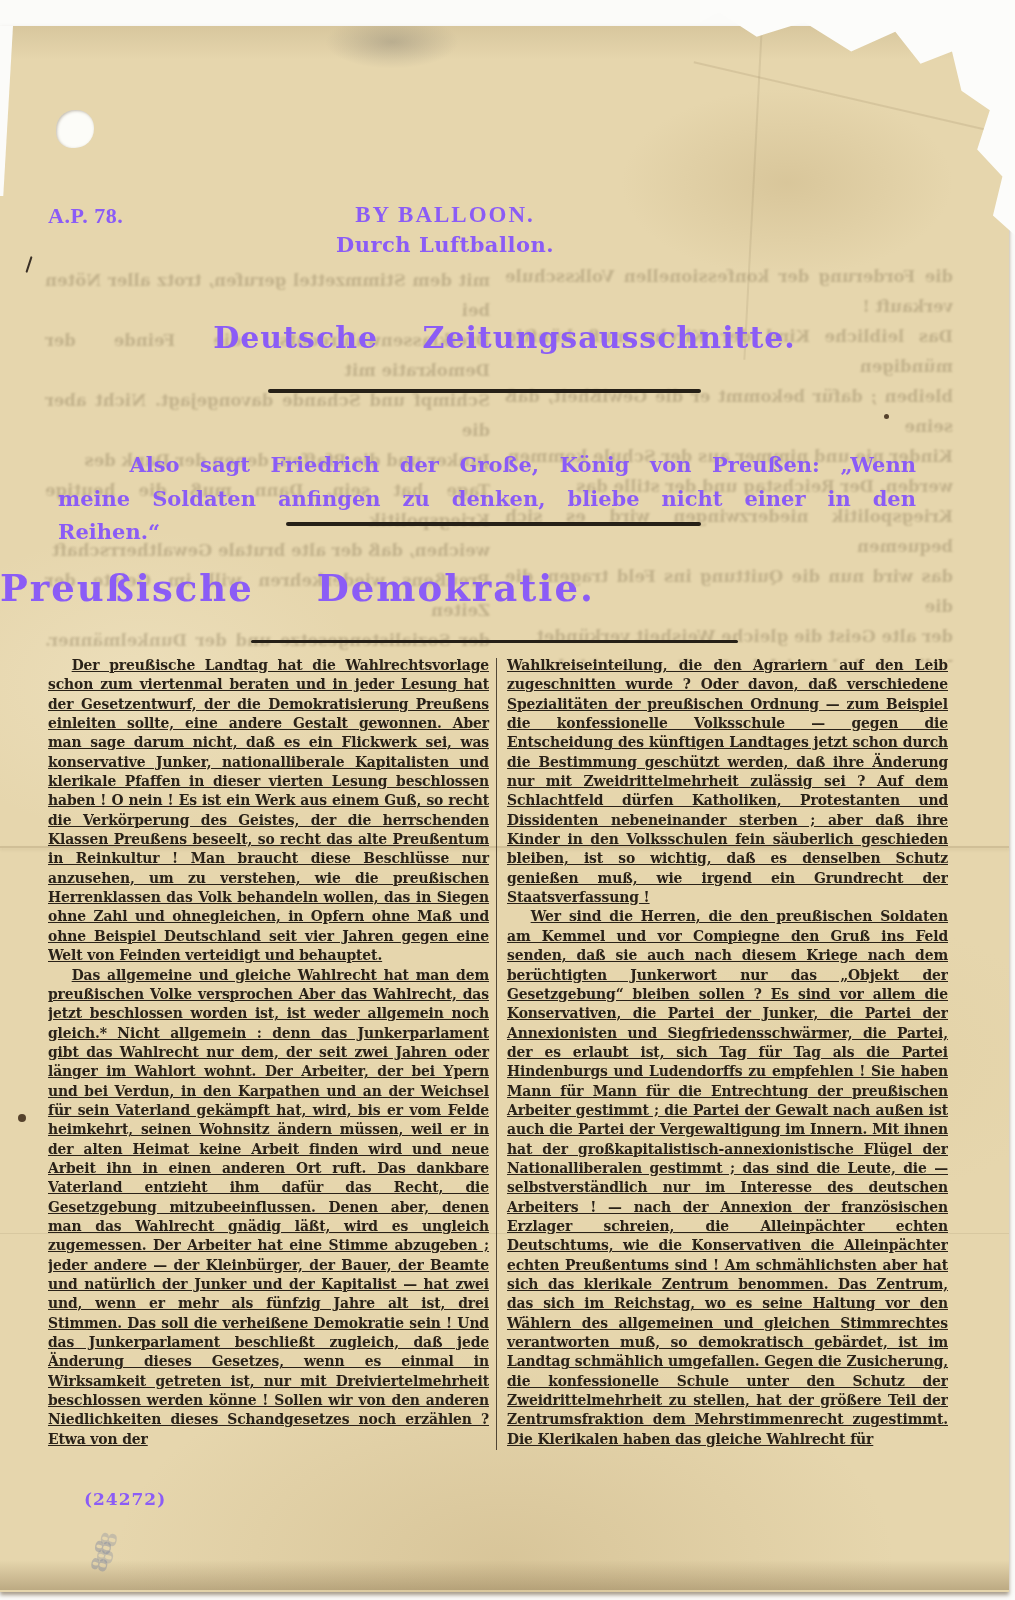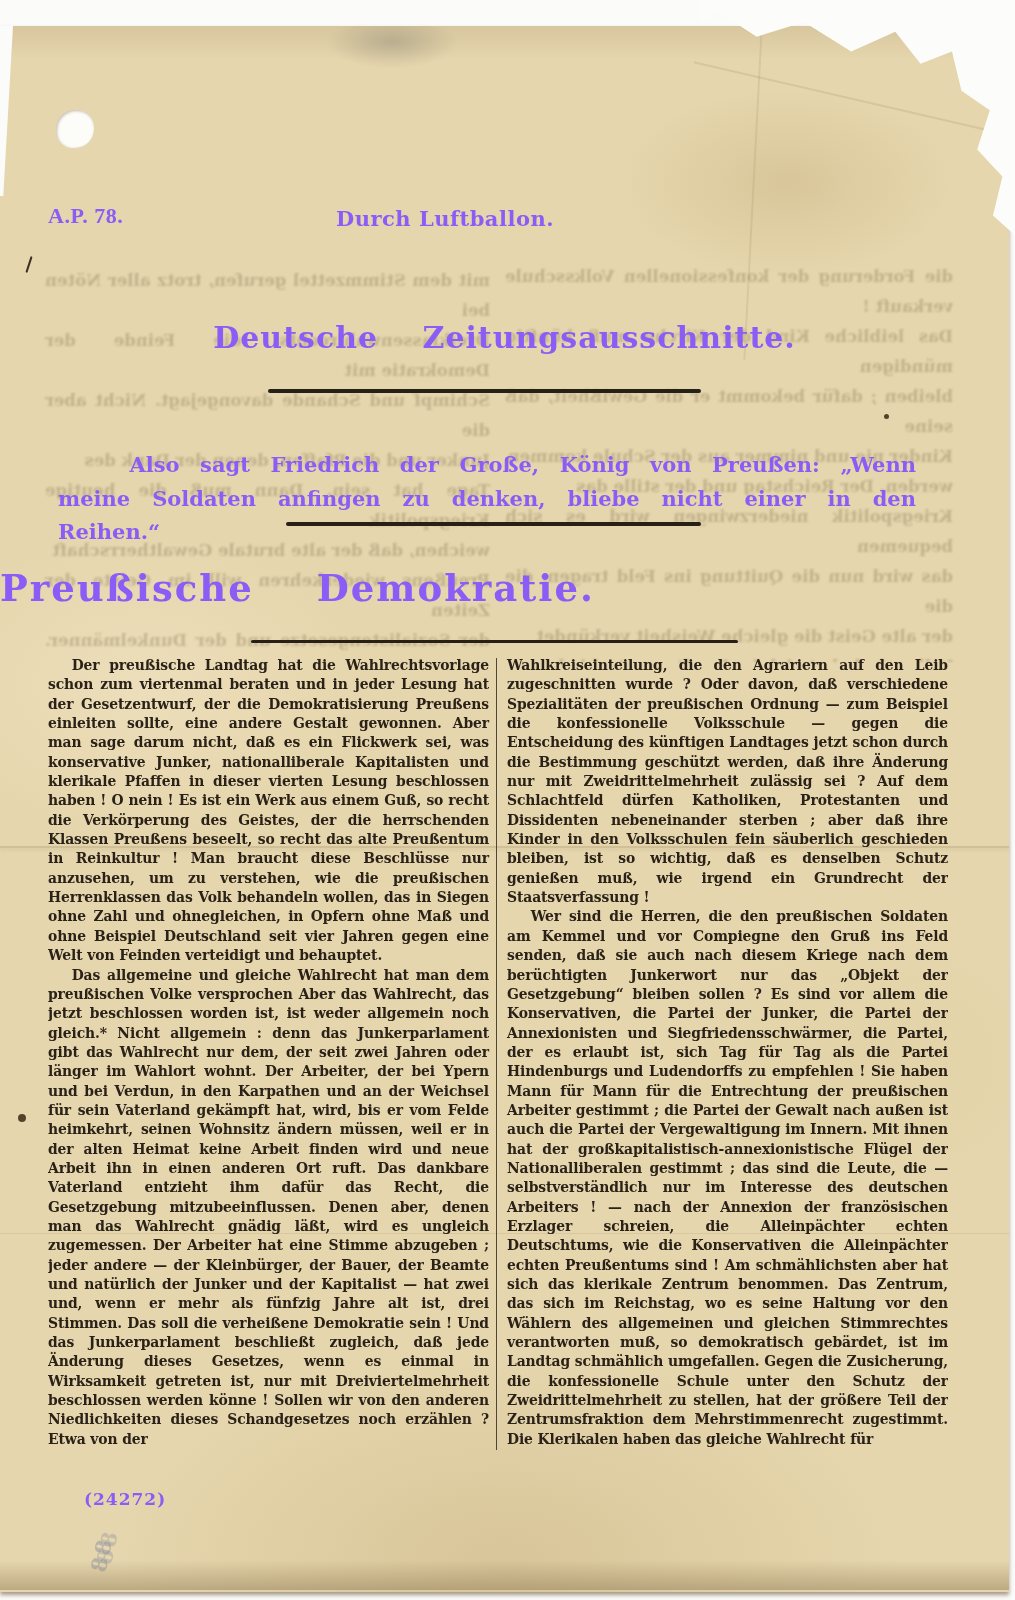--- a/index.html
+++ b/index.html
@@ -66,21 +66,21 @@
     font-weight:bold;font-size:21px;line-height:1.6;
     text-indent:3.4em;word-spacing:.45em;text-align:justify;}
   .heading{left:0;top:566px;width:884px;
     font-weight:bold;font-size:37px;word-spacing:1.3em;letter-spacing:2px;}
   .heading-underline{left:251px;top:640px;width:487px;height:3px;}
   
   .columns{left:48px;top:656px;width:900px;height:804px;overflow:hidden;}
   .col{position:absolute;top:0;width:441px;
     font-weight:bold;font-size:13.9px;line-height:19.35px;letter-spacing:-0.1px;
     text-align:justify;hyphens:auto;color:#2a2218;}
-  .col p{margin:0;text-indent:1.7em;}
+  .col p{margin:0;text-indent:1.7em;text-decoration:underline;}
   .col p.no-indent{text-indent:0;}
   .col-left{left:0;}
   .col-right{left:459px;}
   .col-divider{position:absolute;left:448px;top:2px;width:1px;height:792px;background:rgba(42,34,24,.8);}
   .footer-code{left:84px;top:1489px;font-weight:bold;font-size:17px;letter-spacing:1px;}
   .pencil-mark{left:84px;top:1542px;font-weight:bold;font-size:21px;letter-spacing:3px;
     color:rgba(118,128,158,.4);transform:rotate(-78deg);transform-origin:center;
     text-shadow:9px 4px 0 rgba(118,128,158,.3);}
 </style>
 </head>
@@ -124,20 +124,21 @@
 <div class="abs tear"></div>
 <div class="abs tear-left"></div>
 <div class="abs punch-hole"></div>
 <div class="abs mark-slash"></div>
 <div class="abs ink-mark mark-dot1"></div>
 <div class="abs ink-mark mark-dot2"></div>
 
 <div class="abs ink serial">A.P. 78.</div>
 
 <div class="abs dispatch">
+  <div class="ink dispatch-en">BY  BALLOON.</div>
   <div class="ink dispatch-de">Durch Luftballon.</div>
 </div>
 
 <div class="abs ink title">Deutsche Zeitungsausschnitte.</div>
 <div class="abs rule rule1"></div>
 
 <div class="abs ink quote">Also sagt Friedrich der Große, König von Preußen: „Wenn meine Soldaten anfingen zu denken, bliebe nicht einer in den Reihen.“</div>
 <div class="abs rule rule2"></div>
 
 <div class="abs ink heading">Preußische Demokratie.</div>

